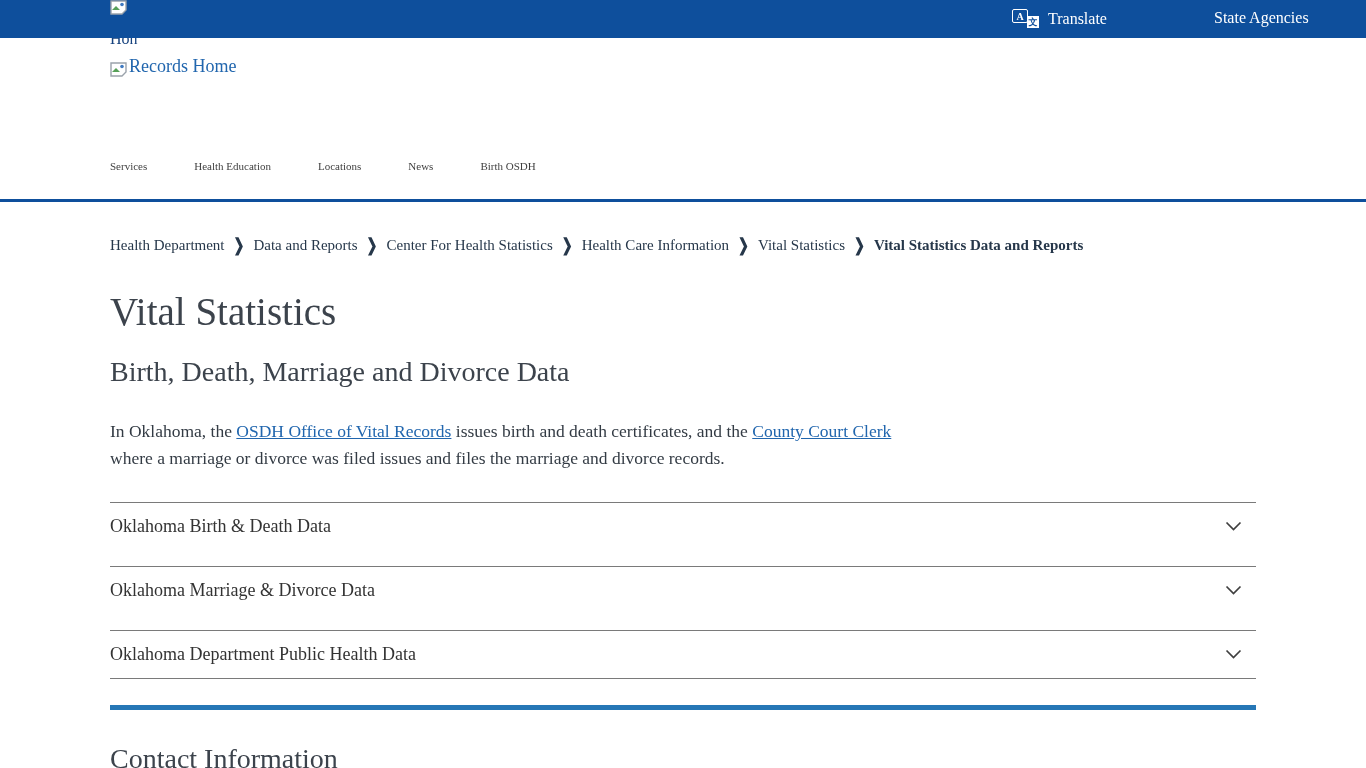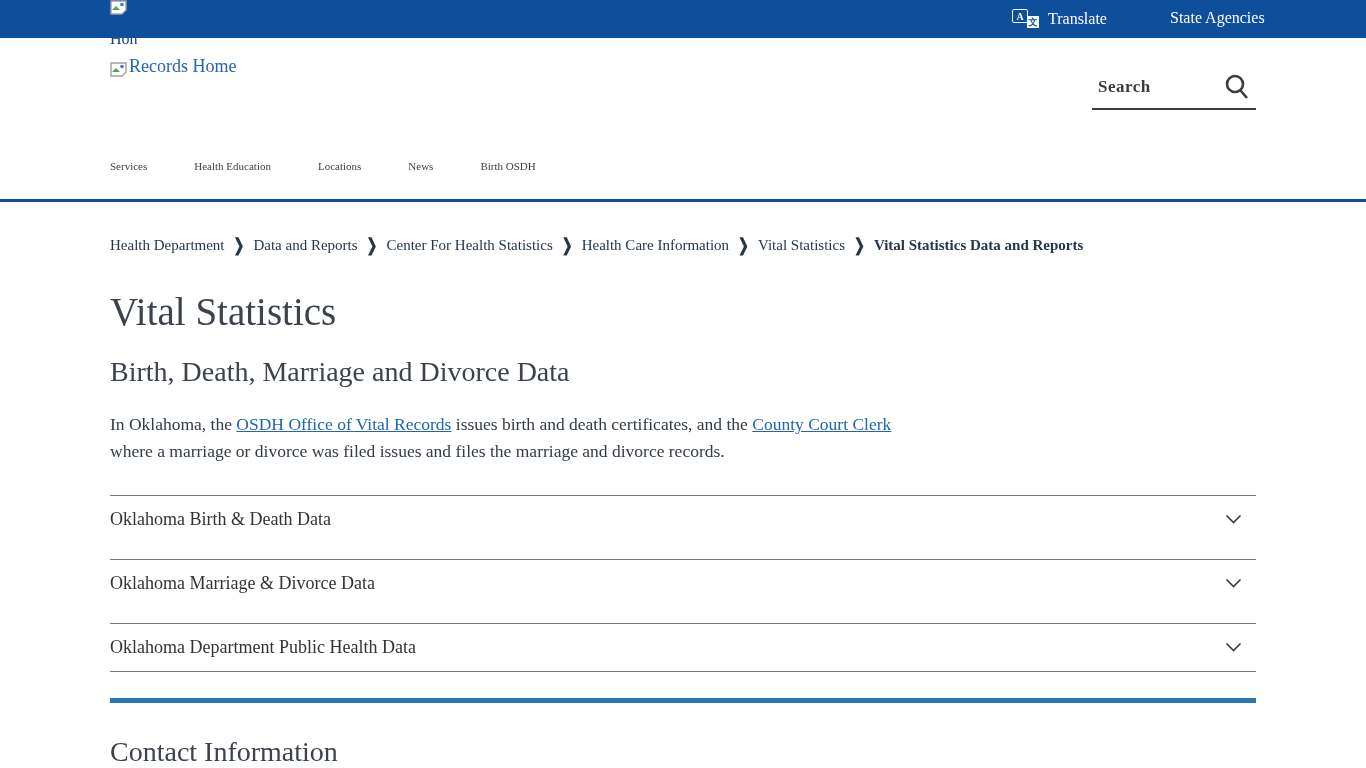--- a/index.html
+++ b/index.html
@@ -5,21 +5,21 @@
   * { box-sizing: border-box; margin: 0; padding: 0; }
   html, body { width: 1366px; height: 768px; overflow: hidden; background: #ffffff; }
   body { font-family: "Liberation Serif", serif; position: relative; }
   .frame { position: absolute; left: 0; top: 0; width: 1366px; height: 768px; overflow: hidden; background: #fff; }
 
   
   .topbar { position: absolute; left: 0; top: 0; width: 1366px; height: 38px; background: #0E4F9C; z-index: 2; }
   .topbar-link { position: absolute; top: 9px; display: flex; align-items: center; gap: 9px;
                  color: #ffffff; font-size: 16px; cursor: pointer; }
   .translate-wrap { left: 1012px; }
-  .state-agencies { left: 1170px; text-align: center; }
+  .state-agencies { left: 1214px; text-align: center; }
   .ticon { position: relative; width: 27px; height: 19px; }
   .ticon .a-box { position: absolute; left: 0; top: 0; width: 16px; height: 14px; border: 1.6px solid #fff;
                   border-radius: 2px; color: #fff; font: bold 10px "Liberation Serif", serif;
                   display: flex; align-items: center; justify-content: center; }
   .ticon .x-box { position: absolute; right: 0; bottom: 0; width: 12px; height: 12px; background: #fff;
                   color: #0E4F9C; font-size: 9px; line-height: 12px; text-align: center; font-weight: bold; }
 
   
   .broken-top-icon { position: absolute; left: 110px; top: 0px; z-index: 3; }
   .home-alt { position: absolute; left: 110px; top: 30px; z-index: 1; color: #16427E; font-size: 16px; }
@@ -41,21 +41,21 @@
   .content { position: absolute; left: 110px; top: 237px; width: 1146px; }
   .breadcrumb { display: flex; align-items: center; flex-wrap: nowrap; gap: 9px;
                 color: #26374A; font-size: 15px; text-align: right; }
   .crumb { cursor: pointer; white-space: nowrap; }
   .crumb-sep { font-weight: bold; font-size: 13px; color: #26374A; transform: scaleY(1.35); }
   .crumb-current { font-weight: bold; white-space: nowrap; }
 
   .page-title { margin-top: 37px; font-size: 39px; font-weight: normal; color: #3C434C; line-height: 1.1; }
   .page-subtitle { margin-top: 22px; font-size: 28px; font-weight: normal; color: #3C434C; line-height: 1.15; }
 
-  .intro { margin-top: 23px; max-width: 822px; font-size: 17.5px; color: #333B44; line-height: 27px; }
+  .intro { margin-top: 30px; max-width: 822px; font-size: 17.5px; color: #333B44; line-height: 27px; }
   .intro a { color: #2166AE; text-decoration: underline; cursor: pointer; }
 
   
   .accordion { margin-top: 30px; border-bottom: 1px solid #7a7a7a; }
   .acc-row { border-top: 1px solid #7a7a7a; height: 48px; display: flex; align-items: center;
              justify-content: space-between; padding: 0 14px 0 0; cursor: pointer; margin-top: 16px; }
   .acc-label { font-size: 18px; color: #333333; }
 
   .blue-divider { margin-top: 26px; width: 1146px; height: 5px; background: #2677B6; }
   .next-heading { margin-top: 33px; font-size: 28px; font-weight: normal; color: #3C434C; }
@@ -93,29 +93,20 @@
     <span>
       <svg width="17" height="15" viewBox="0 0 17 15">
         <path d="M1 1 h15 v9 l-4 4 h-11 z" fill="#ffffff" stroke="#9aa2ab" stroke-width="1.4"></path>
         <path d="M2 10 l4 -4 l4 4 z" fill="#57a058"></path>
         <circle cx="12" cy="4.5" r="1.8" fill="#3f79c0"></circle>
       </svg>
     </span>
     <span>Records Home</span>
   </div>
 
-  <div class="search-box">
-    <span class="search-label">Search</span>
-    <span>
-      <svg width="27" height="28" viewBox="0 0 27 28">
-        <circle cx="12" cy="11" r="8" fill="none" stroke="#3d3d3d" stroke-width="2.6"></circle>
-        <line x1="17.5" y1="17.5" x2="24" y2="25" stroke="#3d3d3d" stroke-width="2.6"></line>
-      </svg>
-    </span>
-  </div>
 
   <nav class="main-nav">
     <span class="nav-item">Services</span>
     <span class="nav-item">Health Education</span>
     <span class="nav-item">Locations</span>
     <span class="nav-item">News</span>
     <span class="nav-item">Birth OSDH</span>
   </nav>
   <div class="nav-border"></div>
 

